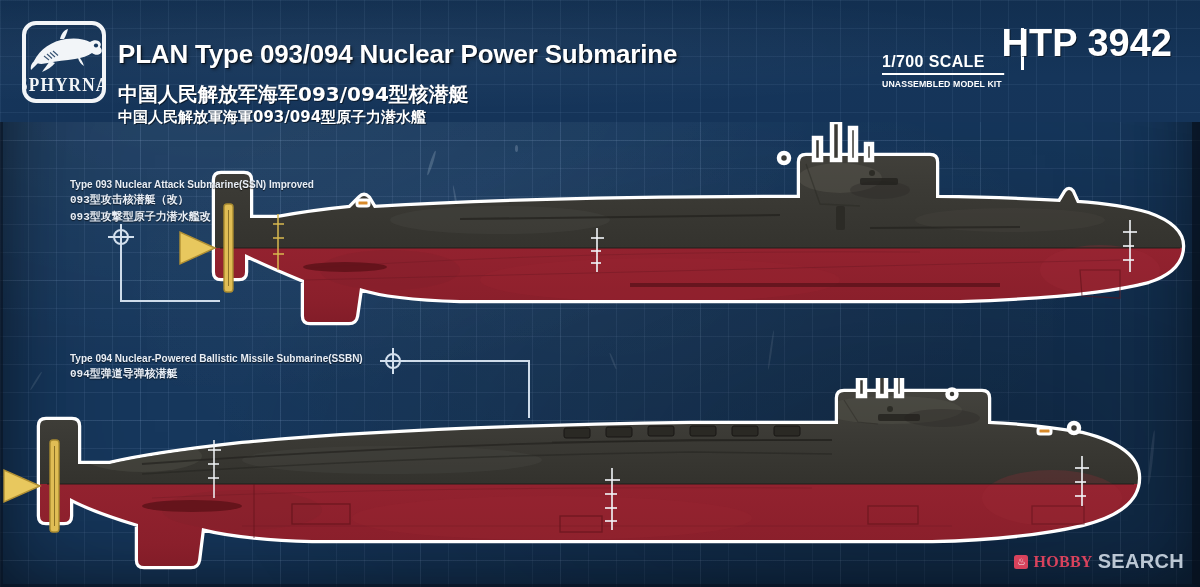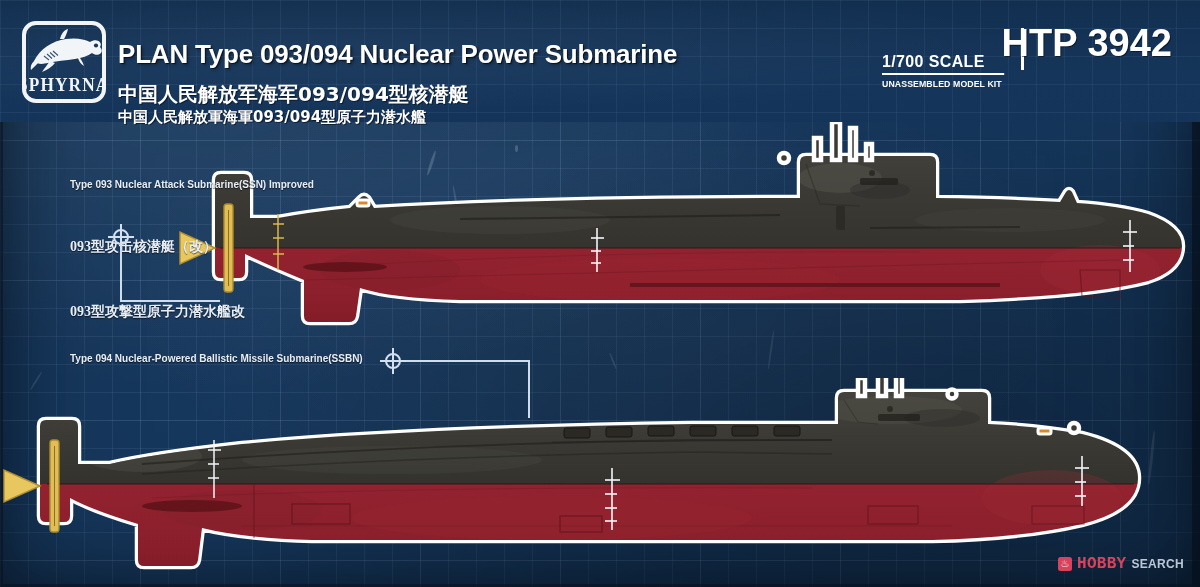--- a/index.html
+++ b/index.html
@@ -163,25 +163,24 @@
 
   
   .callout { position:absolute; z-index:6; }
   .co-en {
     font-size:10px; font-weight:700; color:#e8eef6;
     font-family:"Liberation Sans", sans-serif;
     white-space:nowrap; line-height:1.42;
     text-shadow:0 1px 1px rgba(0,0,0,.6);
   }
   .co-cn, .co-jp {
-    font-size:14px; font-weight:700; color:#e8eef6;
-    font-family:Liberation Serif, serif;
+    font-size:11px; font-weight:700; color:#e8eef6;
+    font-family:Liberation Mono, monospace;
     white-space:nowrap; line-height:1.5;
     text-shadow:0 1px 1px rgba(0,0,0,.6);
-    margin-top:44px;
   }
 
   
   .crosshair { position:absolute; z-index:7; }
   .leader { position:absolute; z-index:6; background:#cfdcea; }
 
   
   .sub { position:absolute; z-index:4; }
   .sub svg { display:block; }
 
@@ -191,26 +190,26 @@
     display:flex; align-items:center; gap:5px;
     z-index:9; opacity:.93;
   }
   .wm-badge {
     width:14px; height:14px; background:#e8455f; border-radius:2.5px;
     display:flex; align-items:center; justify-content:center;
     color:#fff; font-size:10px; font-weight:700; line-height:1;
     font-family:"DejaVu Sans", sans-serif;
   }
   .wm-hobby {
-    font-family:Liberation Mono, monospace;
+    font-family:Liberation Serif, serif;
     font-weight:700; font-size:16px; color:#e8455f; letter-spacing:.3px;
   }
   .wm-search {
     font-family:"Liberation Sans", sans-serif;
-    font-weight:700; font-size:12px; color:#c9d4e0; letter-spacing:.3px;
+    font-weight:700; font-size:20px; color:#c9d4e0; letter-spacing:.3px;
   }
 </style>
 </head>
 <body>
 
 <div id="boxart">
 
   <div class="grid-layer"></div>
   <div class="grid-layer coarse"></div>
   <div class="paper-noise"></div>
@@ -374,20 +373,21 @@
         <rect x="64" y="84" width="9" height="88" rx="3" fill="#e0bd55" stroke="#a98b30" stroke-width="1.4"></rect>
         <line x1="68.5" y1="90" x2="68.5" y2="166" stroke="#8d7226" stroke-width="1"></line>
       </g>
 
       <rect x="197" y="80" width="12" height="6" rx="2" fill="#d88a2a" stroke="#ffffff" stroke-width="3"></rect>
     </svg>
   </div>
 
   <div class="callout" style="left:70px;top:352px;">
     <div class="co-en">Type 094 Nuclear-Powered Ballistic Missile Submarine(SSBN)</div>
+    <div class="co-cn">094型弹道导弹核潜艇</div>
   </div>
   <svg class="crosshair" style="left:378px;top:346px;" width="30" height="30" viewBox="0 0 30 30">
     <circle cx="15" cy="15" r="7" fill="none" stroke="#d3e0ee" stroke-width="2"></circle>
     <line x1="15" y1="2" x2="15" y2="28" stroke="#d3e0ee" stroke-width="2"></line>
     <line x1="2" y1="15" x2="28" y2="15" stroke="#d3e0ee" stroke-width="2"></line>
   </svg>
   <div class="leader" style="left:406px;top:360px;width:124px;height:2px;"></div>
   <div class="leader" style="left:528px;top:360px;width:2px;height:58px;"></div>
 
   <div class="sub" style="left:-8px;top:378px;">

